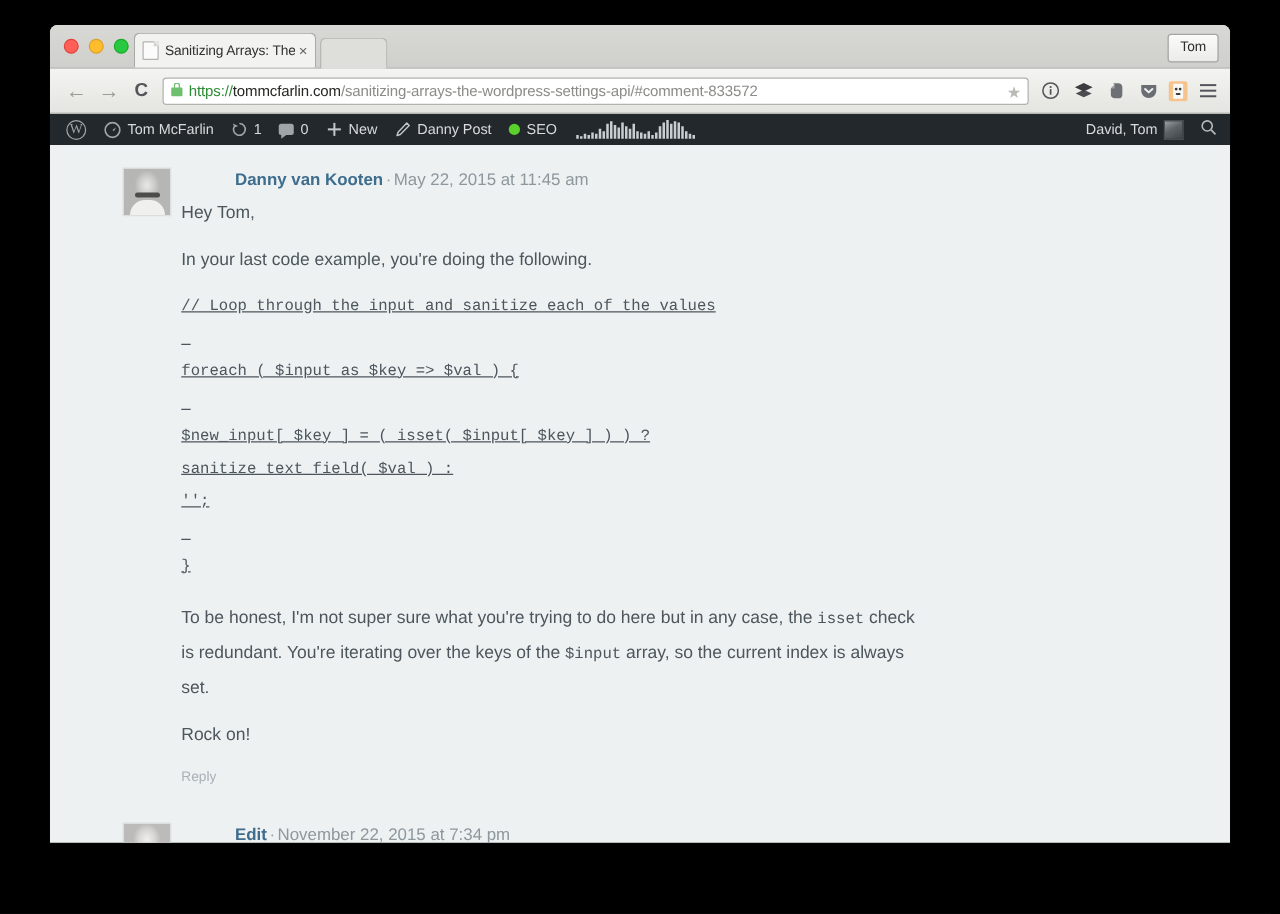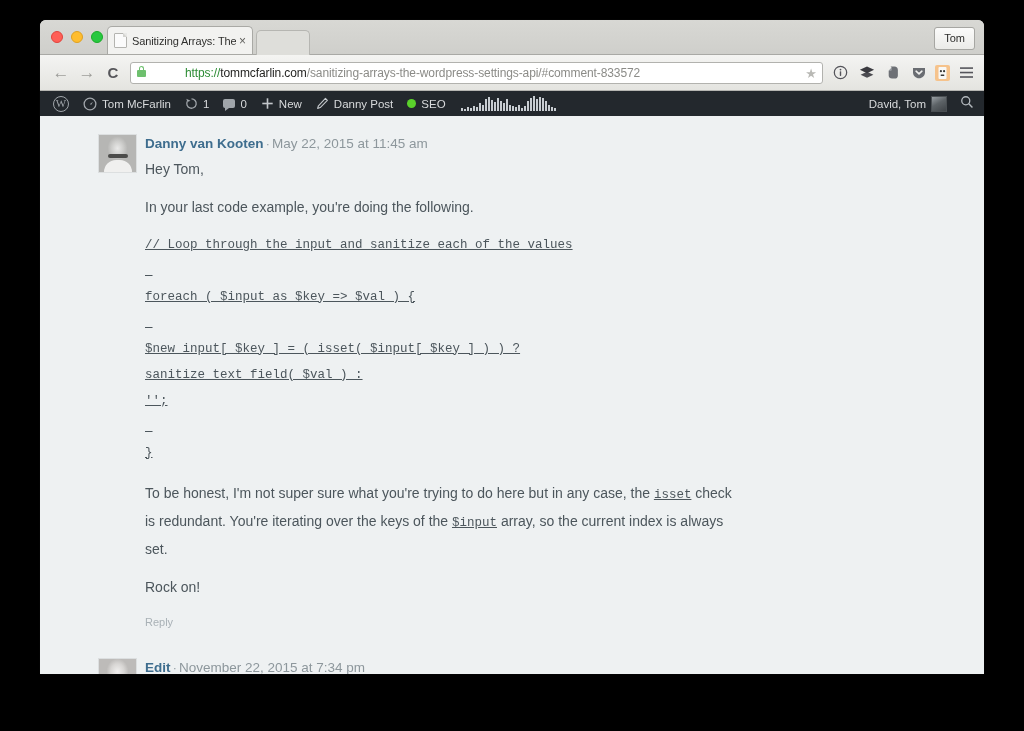--- a/index.html
+++ b/index.html
@@ -158,21 +158,20 @@
     height: 22px;
     margin: 0 6px 0 4px;
     background: #ffffff;
     border: 1px solid #b2b2ae;
     border-radius: 3px;
     display: flex;
     align-items: center;
     padding: 0 6px;
     box-sizing: border-box;
     position: relative;
-    gap: 34px;
   }
   .lock {
     width: 9px;
     height: 7px;
     background: #6ec06e;
     border-radius: 1px;
     position: relative;
     flex: 0 0 auto;
     margin-right: 5px;
     margin-top: 1px;
@@ -385,41 +384,41 @@
 
   .cbody {
     flex: 1 1 auto;
     min-width: 0;
     padding-top: 1px;
   }
   .cmeta {
     font-size: 13.5px;
     margin-bottom: 3px;
     line-height: 1.3;
+    margin-left: 43px;
   }
   .cauthor {
     color: #3e6d8e;
     font-weight: bold;
   }
   .csep { color: #9aa3a8; margin: 0 2px; }
   .cdate { color: #8d979c; }
 
   .ctext {
     font-size: 14px;
     color: #4c565c;
     line-height: 26px;
     margin: 0 0 12px 0;
     max-width: 600px;
   }
   .ctext.first { margin-top: 0; }
   code {
     font-family: "Liberation Mono", monospace;
     font-size: 12.5px;
     color: #4c565c;
-    text-decoration: underline;
   }
   .codeblock {
     margin: 0 0 14px 0;
     font-family: "Liberation Mono", monospace;
     font-size: 12.5px;
     color: #4c565c;
     white-space: pre;
     text-decoration: underline;
   }
   .codeblock .cl { line-height: 26px; }

